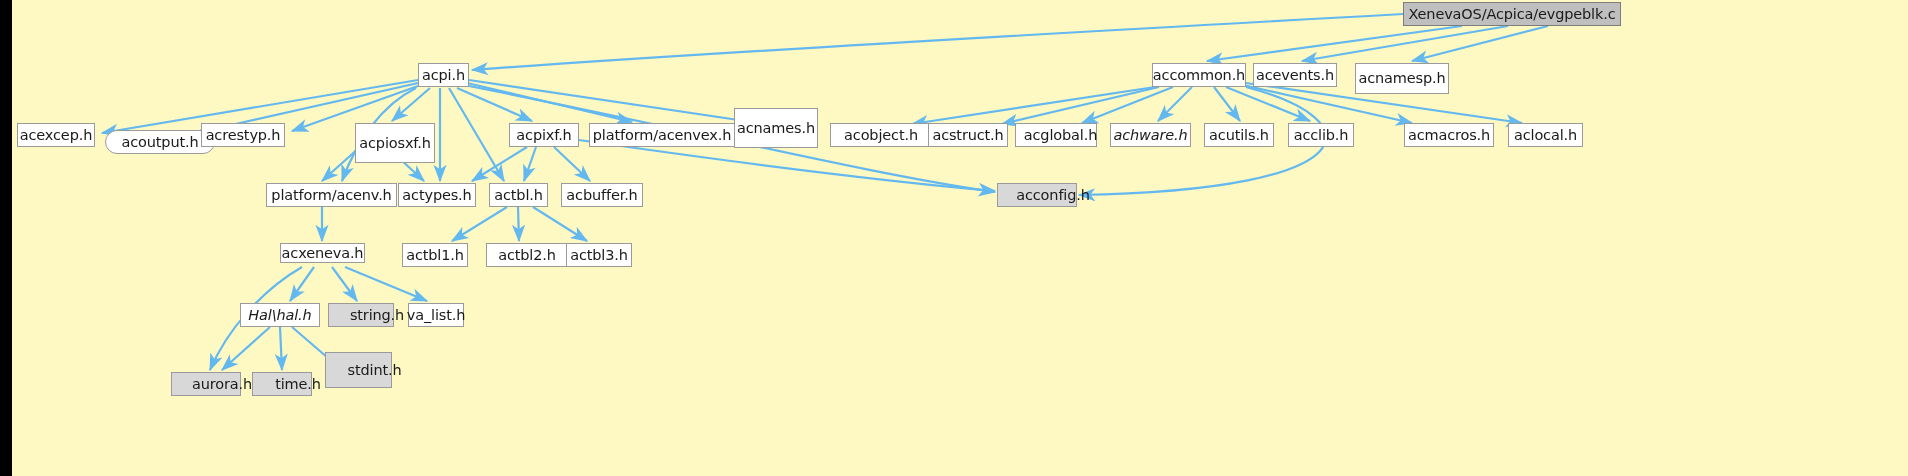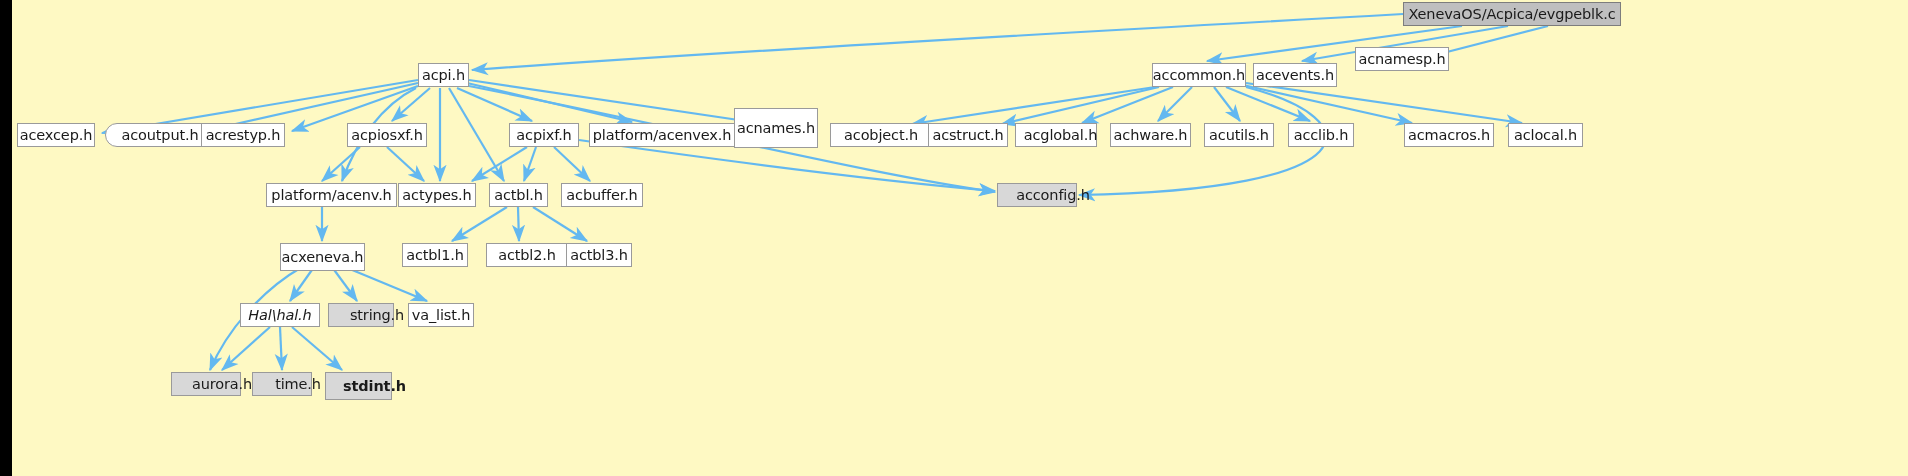--- a/index.html
+++ b/index.html
@@ -98,46 +98,46 @@
         <path d="M 333,267 L 415,301" fill="none" stroke="#63b8f0" stroke-width="2.2" marker-end="url(#arrow)"></path>
         <path d="M 258,327 L 210,370" fill="none" stroke="#63b8f0" stroke-width="2.2" marker-end="url(#arrow)"></path>
         <path d="M 268,327 L 270,370" fill="none" stroke="#63b8f0" stroke-width="2.2" marker-end="url(#arrow)"></path>
         <path d="M 280,327 L 330,370" fill="none" stroke="#63b8f0" stroke-width="2.2" marker-end="url(#arrow)"></path>
       </g>
   </svg>
   <div id="nodes">
       <div class="node root" style="left: 1391px; top: 2px; width: 218px; height: 24px;">XenevaOS/Acpica/evgpeblk.c</div>
       <div class="node" style="left: 1140px; top: 63px; width: 94px; height: 24px;">accommon.h</div>
       <div class="node" style="left: 1241px; top: 63px; width: 84px; height: 24px;">acevents.h</div>
-      <div class="node" style="left: 1343px; top: 47px; width: 94px; height: 24px;">acnamesp.h</div>
+      <div class="node" style="left: 1343px; top: 63px; width: 94px; height: 31px;">acnamesp.h</div>
       <div class="node" style="left: 406px; top: 63px; width: 51px; height: 24px;">acpi.h</div>
       <div class="node" style="left: 5px; top: 123px; width: 78px; height: 24px;">acexcep.h</div>
-      <div class="node" style="left: 93px; top: 123px; width: 110px; height: 24px; border-radius: 12px;">acoutput.h</div>
+      <div class="node" style="left: 93px; top: 130px; width: 110px; height: 24px; border-radius: 12px;">acoutput.h</div>
       <div class="node" style="left: 189px; top: 123px; width: 84px; height: 24px;">acrestyp.h</div>
-      <div class="node" style="left: 335px; top: 123px; width: 80px; height: 24px;">acpiosxf.h</div>
+      <div class="node" style="left: 343px; top: 123px; width: 80px; height: 40px;">acpiosxf.h</div>
       <div class="node" style="left: 497px; top: 123px; width: 70px; height: 24px;">acpixf.h</div>
       <div class="node" style="left: 577px; top: 123px; width: 146px; height: 24px;">platform/acenvex.h</div>
       <div class="node" style="left: 722px; top: 108px; width: 84px; height: 40px;">acnames.h</div>
       <div class="node" style="left: 818px; top: 123px; width: 102px; height: 24px; text-align: right;">acobject.h</div>
       <div class="node" style="left: 916px; top: 123px; width: 80px; height: 24px;">acstruct.h</div>
       <div class="node" style="left: 1003px; top: 123px; width: 82px; height: 24px; padding-left: 9px;">acglobal.h</div>
-      <div class="node" style="left: 1098px; top: 123px; width: 81px; height: 24px;">achware.h</div>
+      <div class="node" style="left: 1098px; top: 123px; width: 81px; height: 24px; font-style: italic;">achware.h</div>
       <div class="node" style="left: 1192px; top: 123px; width: 70px; height: 24px;">acutils.h</div>
       <div class="node" style="left: 1276px; top: 123px; width: 66px; height: 24px;">acclib.h</div>
       <div class="node" style="left: 1392px; top: 123px; width: 90px; height: 24px; text-align: right;">acmacros.h</div>
       <div class="node" style="left: 1496px; top: 123px; width: 75px; height: 24px;">aclocal.h</div>
       <div class="node" style="left: 254px; top: 183px; width: 131px; height: 24px;">platform/acenv.h</div>
       <div class="node" style="left: 386px; top: 183px; width: 78px; height: 24px;">actypes.h</div>
       <div class="node" style="left: 477px; top: 183px; width: 59px; height: 24px;">actbl.h</div>
       <div class="node" style="left: 549px; top: 183px; width: 82px; height: 24px;">acbuffer.h</div>
       <div class="node gray" style="left: 985px; top: 183px; width: 80px; height: 24px;">acconfig.h</div>
-      <div class="node" style="left: 268px; top: 243px; width: 85px; height: 28px;">acxeneva.h</div>
+      <div class="node" style="left: 268px; top: 243px; width: 85px; height: 20px;">acxeneva.h</div>
       <div class="node" style="left: 390px; top: 243px; width: 66px; height: 24px;">actbl1.h</div>
       <div class="node" style="left: 474px; top: 243px; width: 82px; height: 24px;">actbl2.h</div>
       <div class="node" style="left: 554px; top: 243px; width: 66px; height: 24px;">actbl3.h</div>
       <div class="node" style="left: 228px; top: 303px; width: 80px; height: 24px; font-style: italic;">Hal\hal.h</div>
       <div class="node gray" style="left: 316px; top: 303px; width: 66px; height: 24px;">string.h</div>
-      <div class="node" style="left: 396px; top: 303px; width: 66px; height: 24px;">va_list.h</div>
+      <div class="node" style="left: 396px; top: 303px; width: 56px; height: 24px;">va_list.h</div>
       <div class="node gray" style="left: 159px; top: 372px; width: 70px; height: 24px;">aurora.h</div>
       <div class="node gray" style="left: 240px; top: 372px; width: 60px; height: 24px;">time.h</div>
-      <div class="node gray" style="left: 313px; top: 372px; width: 67px; height: 28px; font-weight: bold;">stdint.h</div>
+      <div class="node gray" style="left: 313px; top: 352px; width: 67px; height: 36px;">stdint.h</div>
     </div>
 </div>
 
 </body></html>

